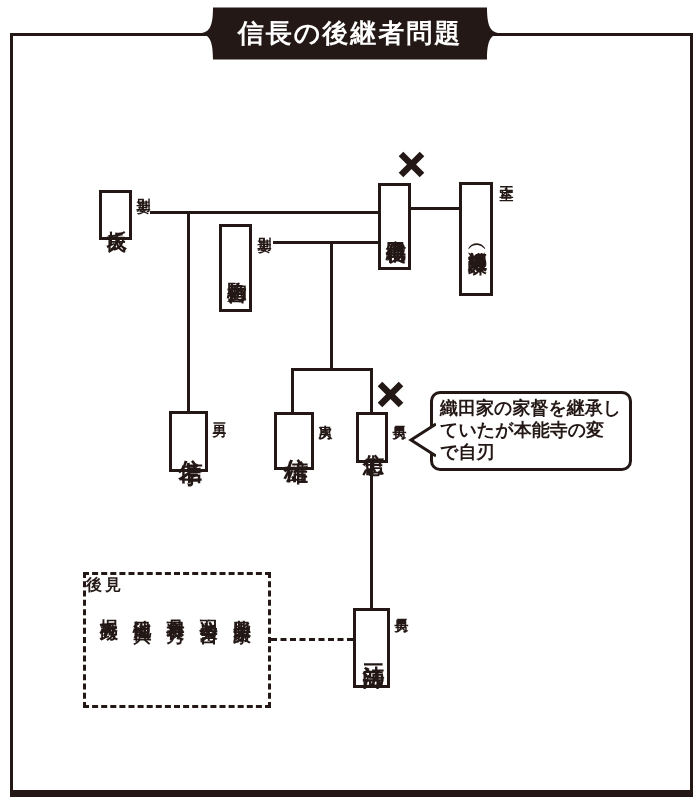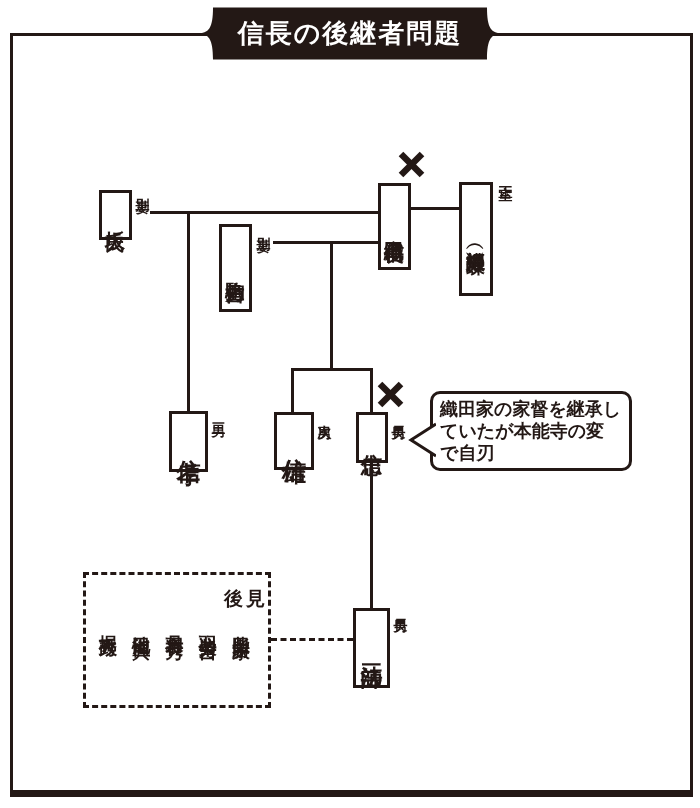--- a/index.html
+++ b/index.html
@@ -1,18 +1,18 @@
 <!DOCTYPE html>
 <html><head>
 <meta charset="utf-8">
 <style>
   html,body{margin:0;padding:0;background:#ffffff;}
   .stage{
     position:relative;width:700px;height:808px;background:#ffffff;overflow:hidden;
-    font-family:Liberation Sans, sans-serif;color:#231815;
+    font-family:Liberation Mono, monospace;color:#231815;
   }
   
   .frame{
     position:absolute;left:10px;top:33px;width:683px;height:764px;
     box-sizing:border-box;border:3px solid #231815;border-bottom-width:7px;
     background:transparent;
   }
   
   .banner-svg{position:absolute;left:197px;top:6px;width:306px;height:55px;}
   .banner-text{
@@ -46,22 +46,22 @@
     padding:4px 7px;font-size:18px;font-weight:600;line-height:22px;
     letter-spacing:0;z-index:3;word-break:break-all;
   }
   .callout-tail{position:absolute;left:406px;top:421px;z-index:5;}
   
   .guardians{
     position:absolute;left:83px;top:572px;width:188px;height:136px;box-sizing:border-box;
     border:3px dashed #231815;background:#ffffff;z-index:2;
   }
   .guardians-heading{
-    text-align:right;font-size:19px;font-weight:bold;letter-spacing:3px;
-    margin-top:11px;
+    text-align:left;font-size:16px;font-weight:bold;letter-spacing:3px;
+    margin-top:0;
   }
   .guardians-names{
     display:flex;flex-direction:row-reverse;justify-content:space-between;
     padding:9px 18px 0 13px;
   }
   .guardian-name{
     writing-mode:vertical-rl;text-orientation:mixed;
     font-size:18px;font-weight:600;letter-spacing:2px;line-height:1;
   }
 </style>

